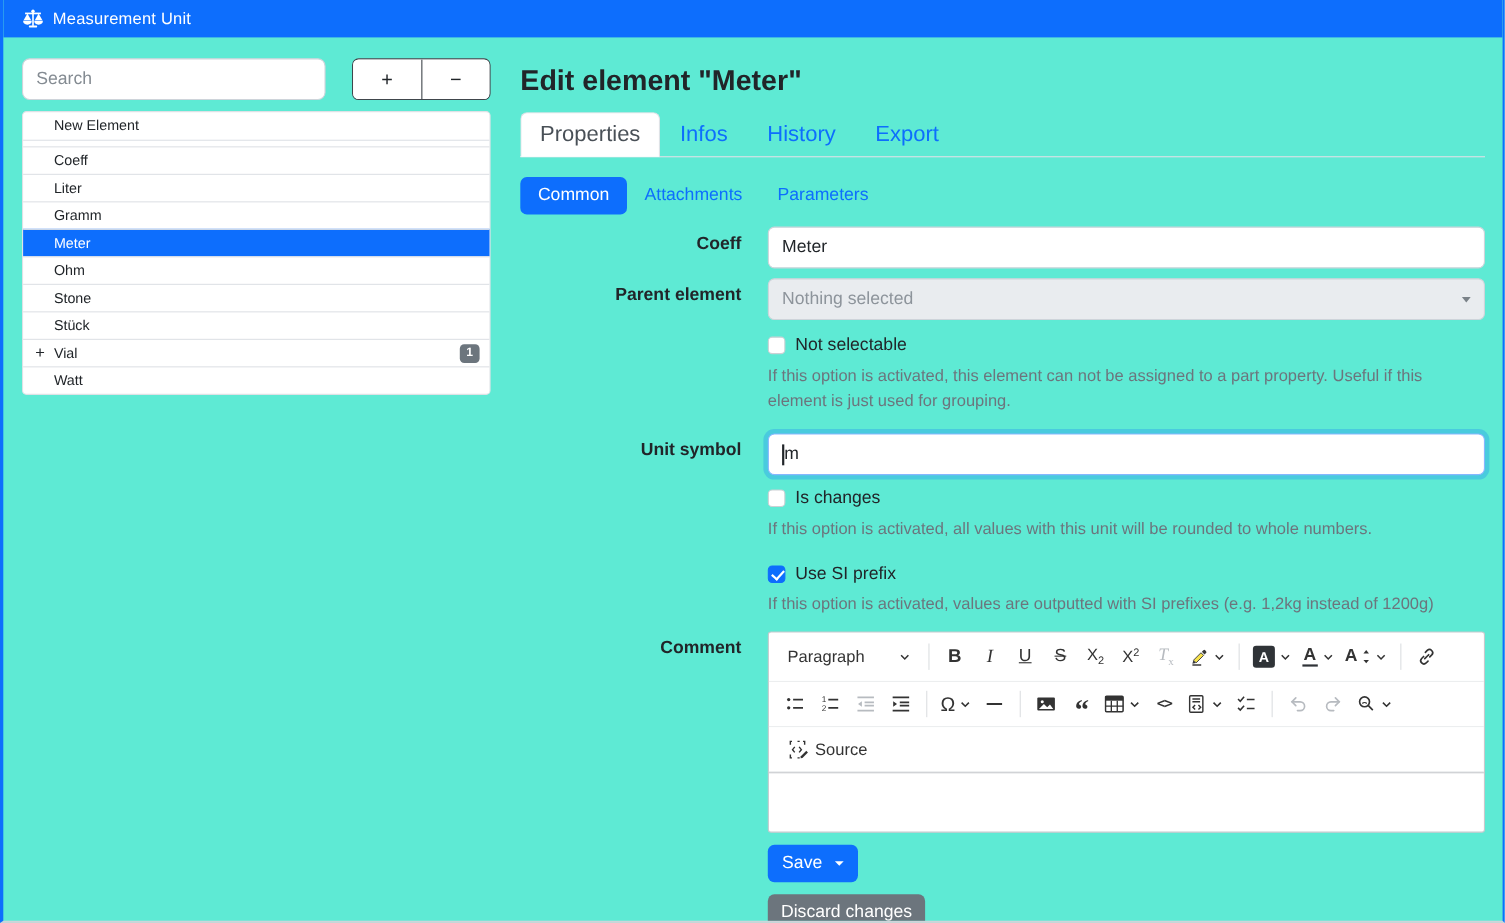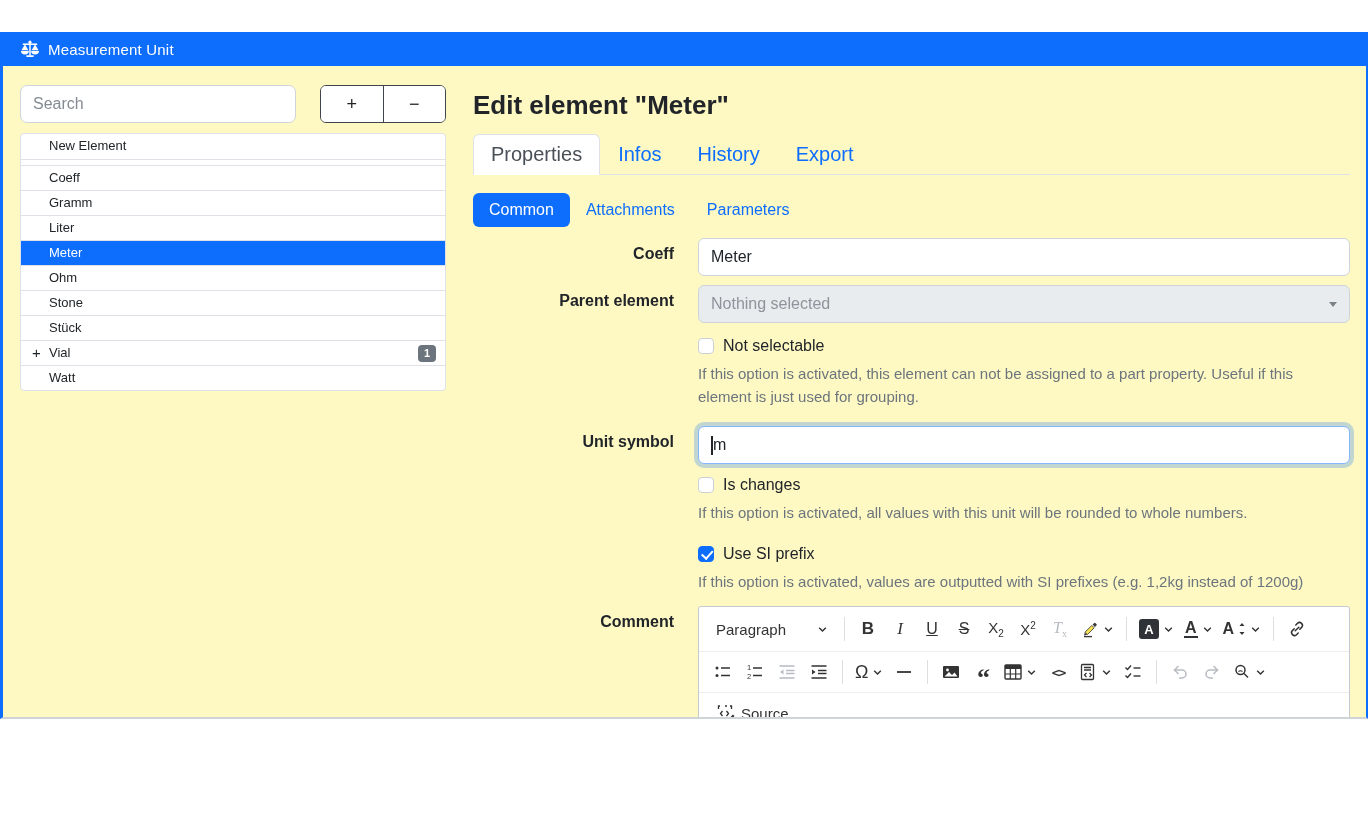--- a/index.html
+++ b/index.html
@@ -1,20 +1,20 @@
 <!DOCTYPE html>
 <html><head>
 <meta charset="utf-8">
 <style>
   * { box-sizing: border-box; margin: 0; padding: 0; }
   html,body { background:#fff; }
   body { font-family: "Liberation Sans", sans-serif; color:#212529; font-size:16px; }
 
-  .page { width:1368px; height:687px; overflow:hidden; background:#fef9c3;
-          border-left:3px solid #0d6efd; border-right:2px solid #0d6efd; border-bottom:2px solid #cfd4d9;margin-top:32px; }
+  .page { width:1368px; height:839px; overflow:hidden; background:#5eead4;
+          border-left:3px solid #0d6efd; border-right:2px solid #0d6efd; border-bottom:2px solid #cfd4d9; }
 
   
   .app-header { height:34px; background:#0d6efd; display:flex; align-items:center; gap:8px;
                 padding:0 17px; color:#fff; }
   .app-header .title { font-size:15px; letter-spacing:.2px; }
   .scales { width:20px; height:18px; display:block; }
 
   
   .content { display:flex; height:803px; }
   .sidebar { width:446px; flex:0 0 446px; padding:19px 0 0 17px; }
@@ -150,24 +150,24 @@
 
       <div class="tree">
         <div class="tree-row">
           <span>New Element</span>
         </div>
         <div class="tree-spacer"></div>
         <div class="tree-row">
           <span>Coeff</span>
         </div>
         <div class="tree-row">
+          <span>Liter</span>
+        </div>
+        <div class="tree-row">
           <span>Gramm</span>
-        </div>
-        <div class="tree-row">
-          <span>Liter</span>
         </div>
         <div class="tree-row" data-selected="true">
           <span>Meter</span>
         </div>
         <div class="tree-row">
           <span>Ohm</span>
         </div>
         <div class="tree-row">
           <span>Stone</span>
         </div>

